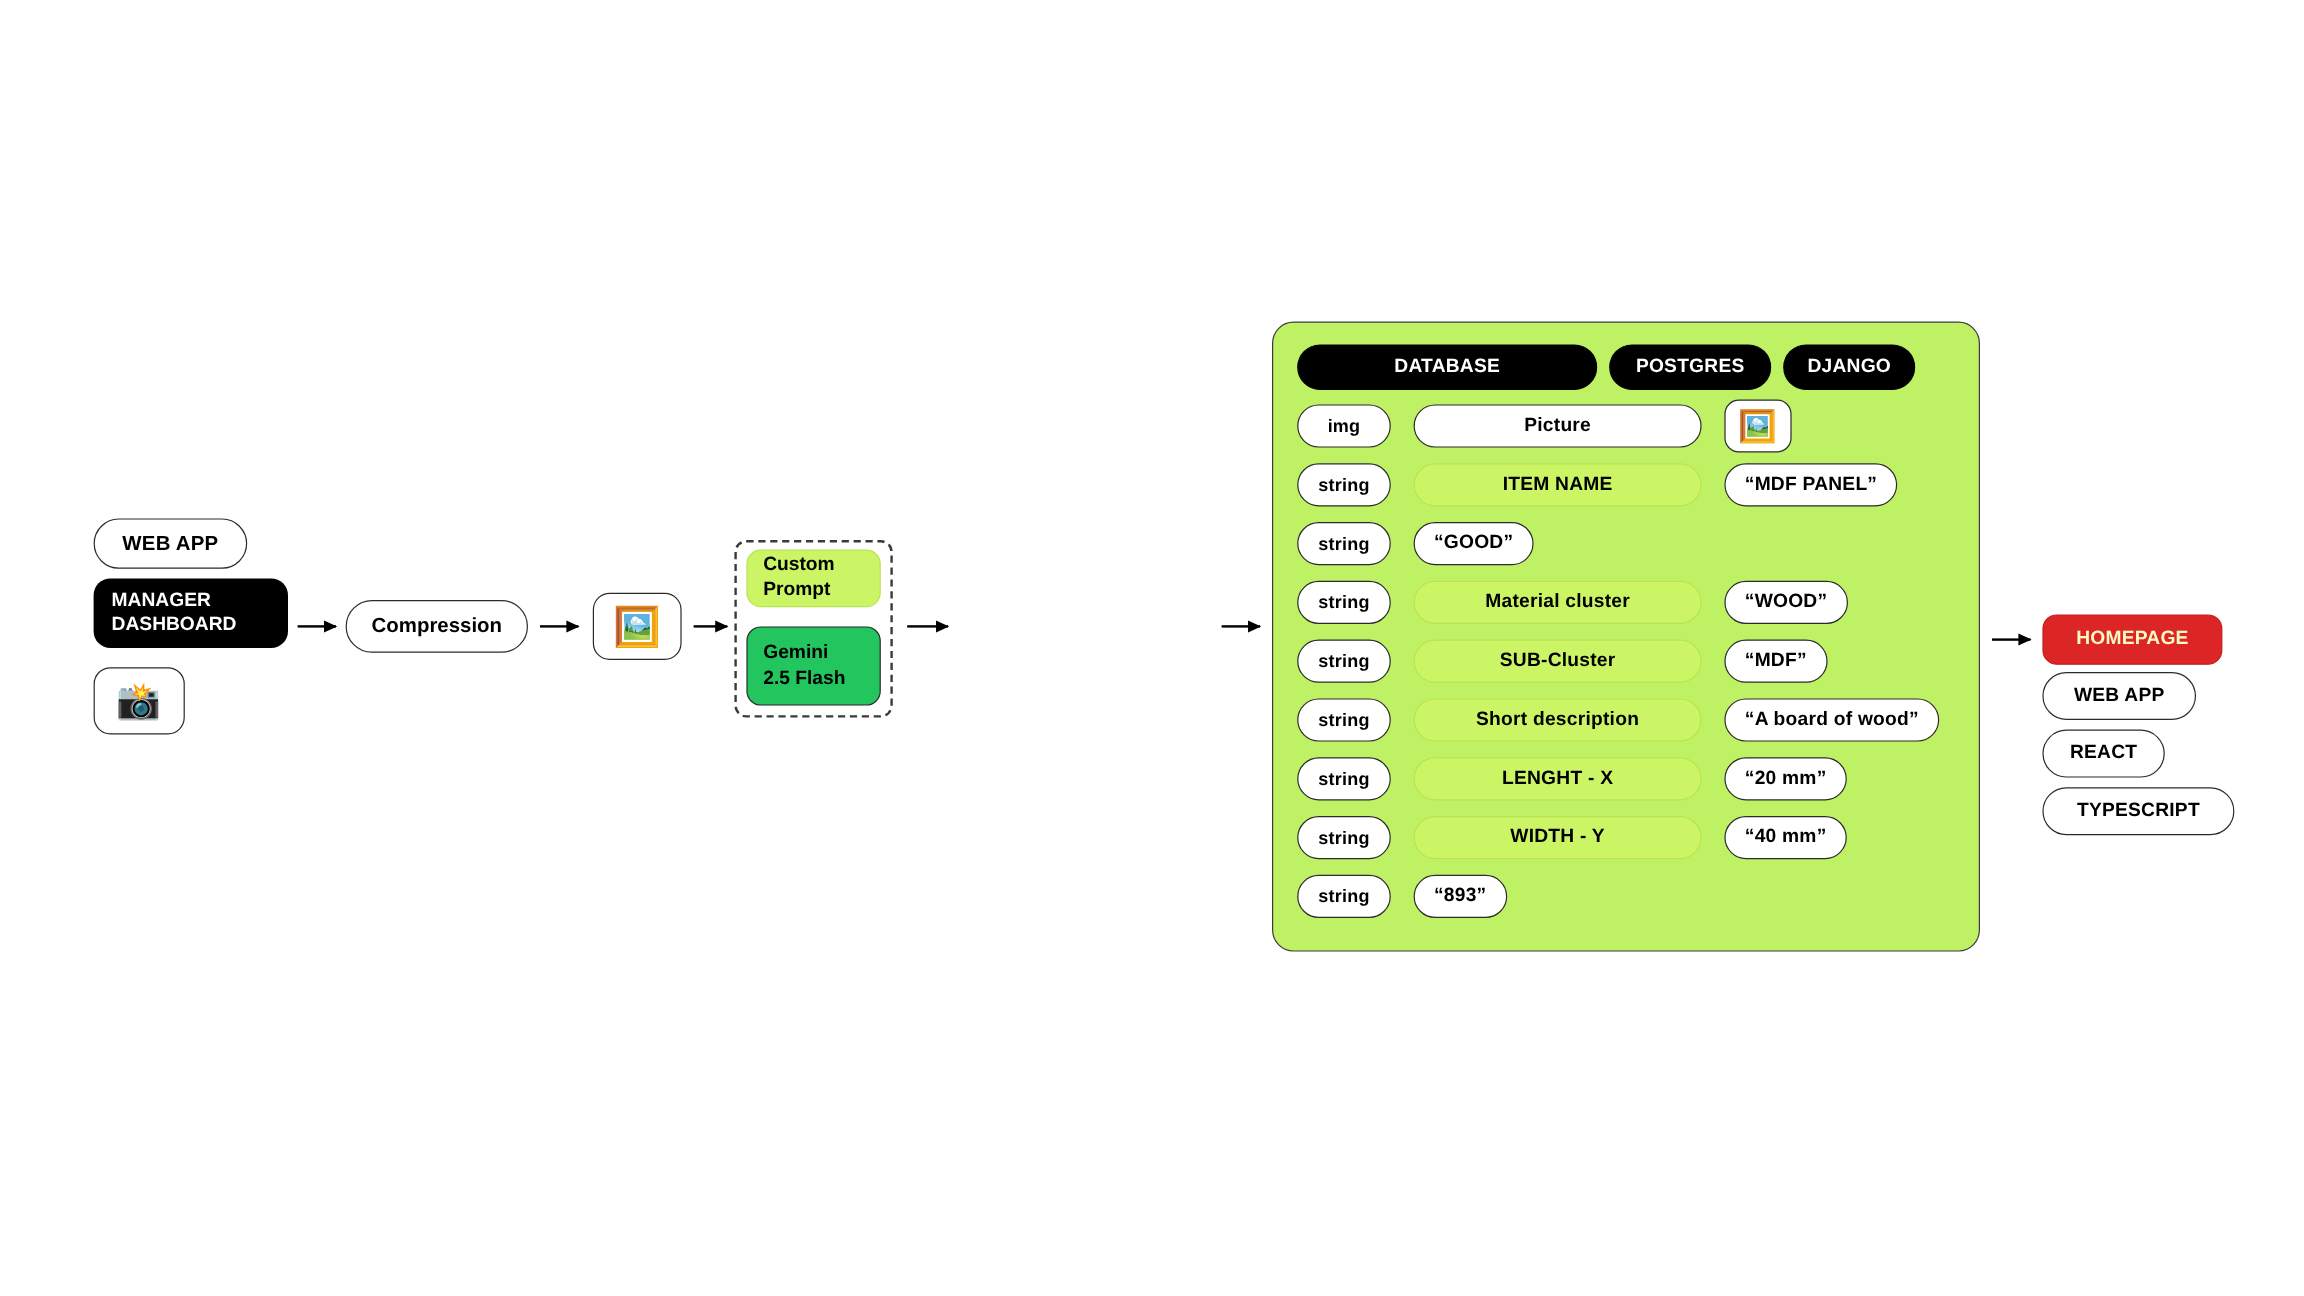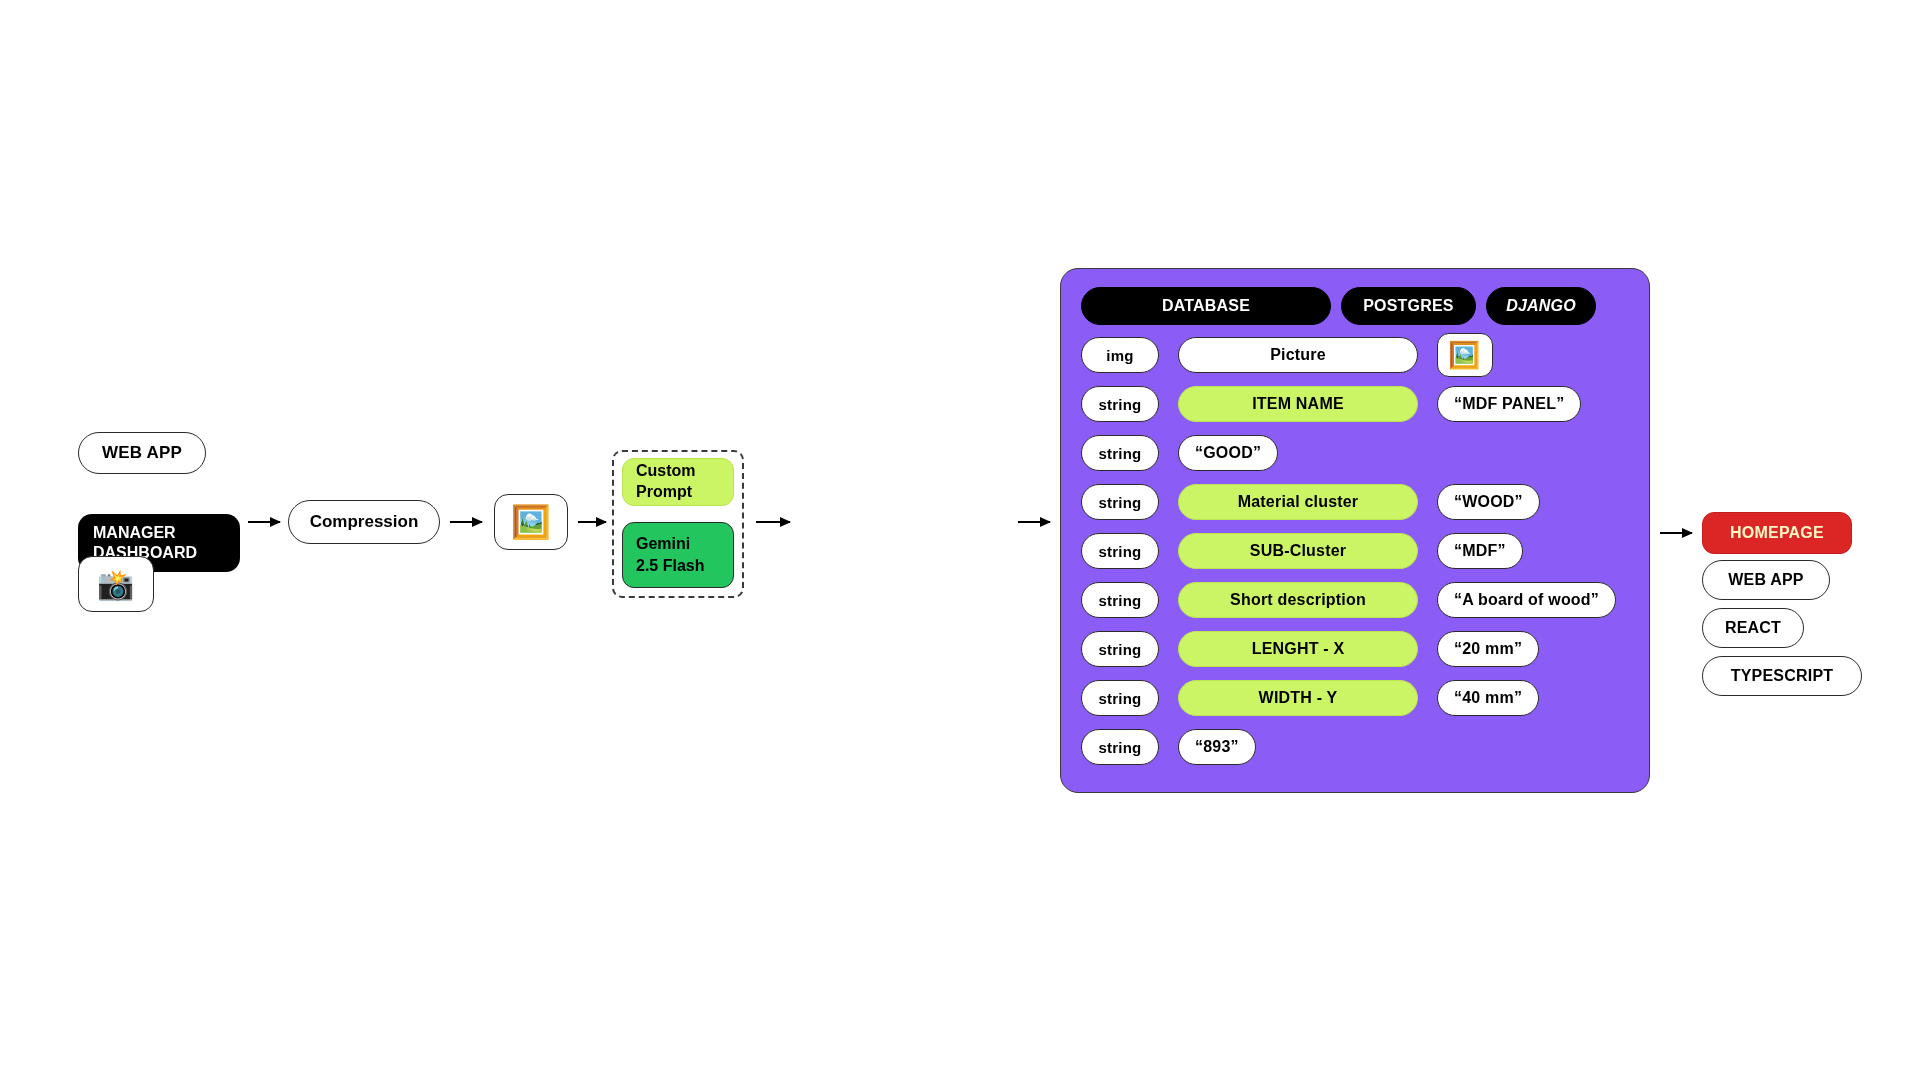--- a/index.html
+++ b/index.html
@@ -88,21 +88,21 @@
     left: 78px; top: 432px; width: 128px; height: 42px;
     font-size: 17px;
   }
   #manager-dashboard {
     left: 78px; top: 482px; width: 162px; height: 58px;
     border-radius: 14px;
     background: #000000; color: #ffffff;
     display: flex; flex-direction: column;
     justify-content: center; align-items: flex-start;
     padding-left: 15px; box-sizing: border-box;
-    font-size: 16px; font-weight: 700; line-height: 1.25; margin-top: 32px;
+    font-size: 16px; font-weight: 700; line-height: 1.25;
   }
   #camera-node {
     left: 78px; top: 556px; width: 76px; height: 56px;
     border-radius: 14px; font-size: 30px;
   }
 
   #compression-node {
     left: 288px; top: 500px; width: 152px; height: 44px;
     border-radius: 999px; font-size: 17px; font-weight: 600;
   }
@@ -147,34 +147,34 @@
     font-size: 17px; font-weight: 600; line-height: 1.35;
   }
 
   
   #db-panel {
     position: absolute;
     left: 1060px; top: 268px;
     width: 590px; height: 525px;
     border: 1.6px solid #3a3a3a;
     border-radius: 18px;
-    background: #8b5cf6;
+    background: #bef264;
     box-sizing: border-box;
     padding: 18px 20px;
   }
   #db-tags {
     display: flex; gap: 10px; align-items: center;
     margin-bottom: 10px;
   }
   #db-tags .pill.dark {
     height: 38px; font-size: 16px; font-weight: 700;
   }
   #tag-database { width: 250px; }
   #tag-postgres { width: 135px; }
-  #tag-django   { width: 110px; font-style: italic; }
+  #tag-django   { width: 110px; }
 
   .db-row {
     display: flex; align-items: center; gap: 19px;
     height: 40px; margin-bottom: 9px;
   }
   .db-type {
     width: 78px; height: 36px; font-size: 15px; font-weight: 700;
     flex: 0 0 auto;
   }
   .db-field {

